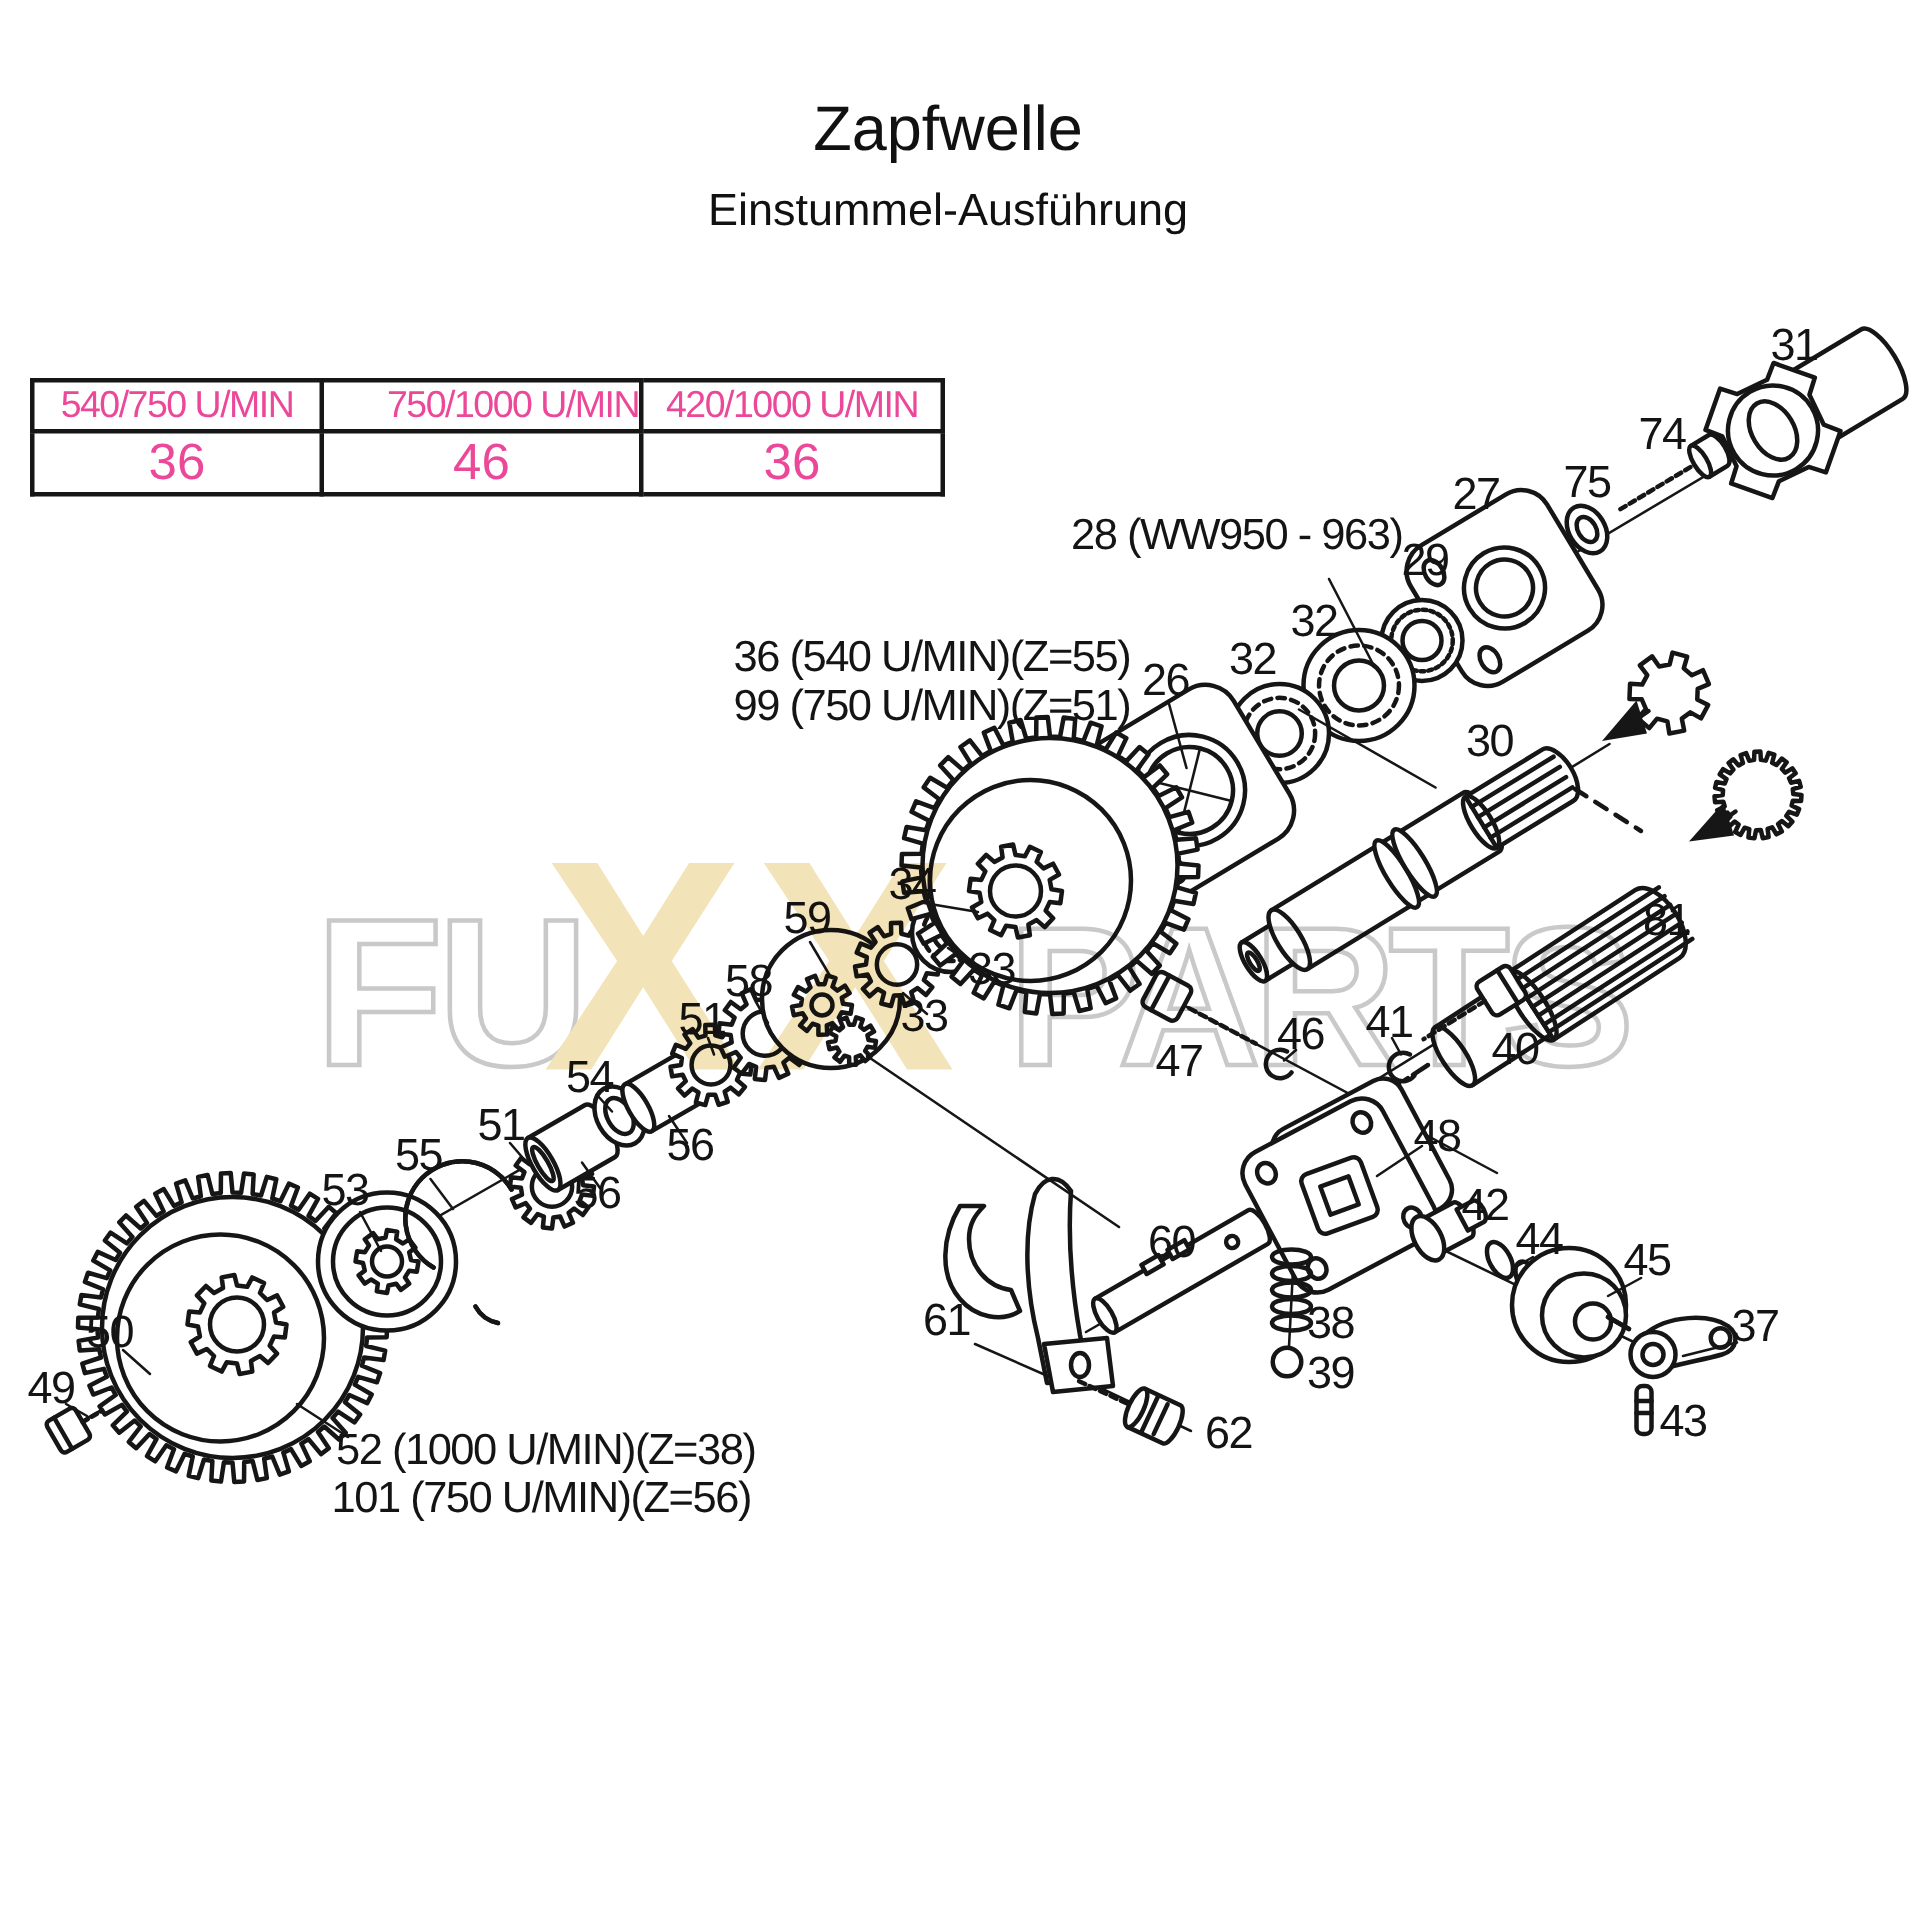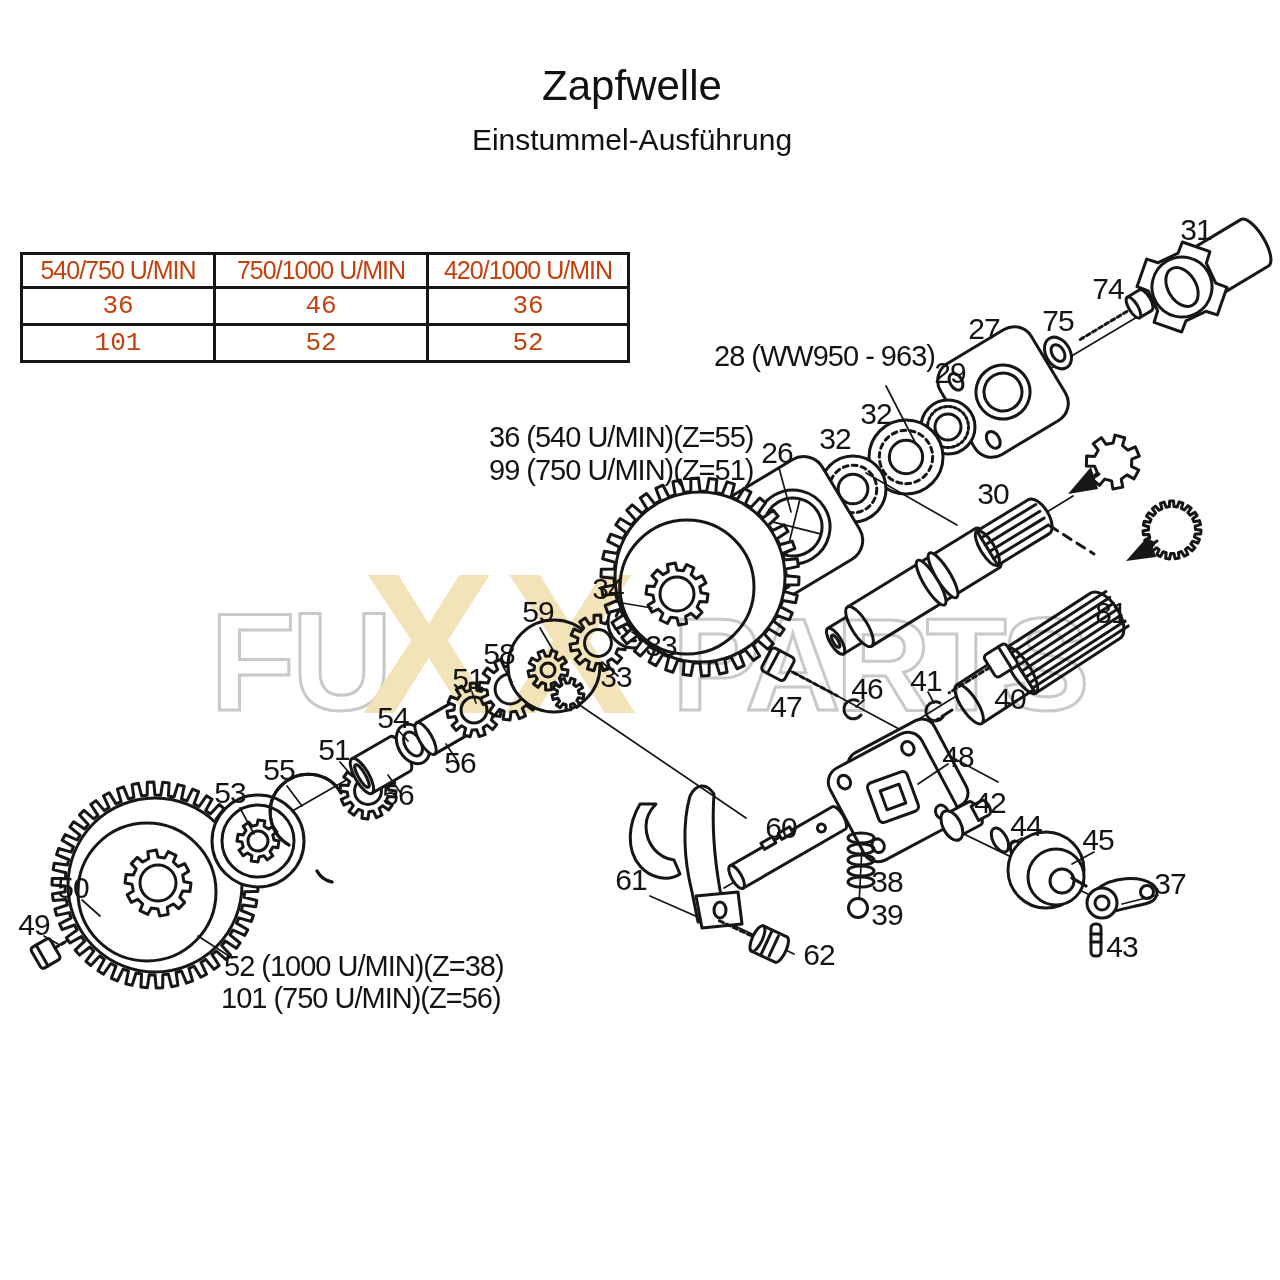--- a/index.html
+++ b/index.html
@@ -10,23 +10,23 @@
   .lbl{fill:#141414;font-size:30px;letter-spacing:-1px;}
   .note{fill:#141414;font-size:29px;letter-spacing:-1px;}
   
   #drawing path,#drawing circle,#drawing ellipse,#drawing rect,#drawing line,#drawing polyline{
     stroke:#161616;stroke-width:3;fill:none;stroke-linecap:round;stroke-linejoin:round;}
   #drawing .f{fill:#ffffff;}
   #drawing .thin{stroke-width:1.7;}
   #drawing .ink{fill:#161616;stroke:none;}
   #spec-table{position:absolute;left:20px;top:252px;border-collapse:collapse;table-layout:fixed;background:transparent;}
   #spec-table th,#spec-table td{border:3px solid #161616;text-align:center;vertical-align:middle;
-    font-weight:normal;color:#c2410c;padding:0;}
+    font-weight:normal;color:#ec4899;padding:0;}
   #spec-table th{font-size:25px;height:31px;letter-spacing:-1px;}
-  #spec-table td{font-size:26px;height:34px;font-family:Liberation Mono, monospace;}
+  #spec-table td{font-size:34px;height:34px;}
   #watermark{mix-blend-mode:multiply;}
   .wm-outline{fill:#ffffff;stroke:#c9c9c9;stroke-width:3px;font-weight:bold;}
   .wm-fill{fill:#f3e3b8;stroke:none;font-weight:bold;}
 </style>
 </head>
 <body>
 
 <svg id="diagram-svg" width="1280" height="1280" viewBox="0 0 1280 1280">
   <text class="title-text" x="632" y="100" text-anchor="middle">Zapfwelle</text>
   <text class="subtitle-text" x="632" y="150" text-anchor="middle">Einstummel-Ausführung</text>
@@ -384,29 +384,24 @@
     <text class="wm-outline" x="210" y="710" font-size="140" letter-spacing="-4">FU</text>
     <text class="wm-fill" x="362" y="713" font-size="200" letter-spacing="8">XX</text>
     <text class="wm-outline" x="672" y="710" font-size="132" letter-spacing="-5">PARTS</text>
   </g>
 </svg>
 
 <table id="spec-table">
   <thead>
       <tr id="spec-head">
         <th style="width: 190px;">540/750 U/MIN</th>
-        <th style="width: 210px;">750/1000 U/MIN</th>
+        <th style="width: 210px; text-align: right;">750/1000 U/MIN</th>
         <th style="width: 198px;">420/1000 U/MIN</th>
       </tr>
     </thead>
   <tbody id="spec-body">
       <tr>
         <td>36</td>
         <td>46</td>
         <td>36</td>
       </tr>
-      <tr>
-        <td>101</td>
-        <td>52</td>
-        <td>52</td>
-      </tr>
     </tbody>
 </table>
 
 </body></html>

